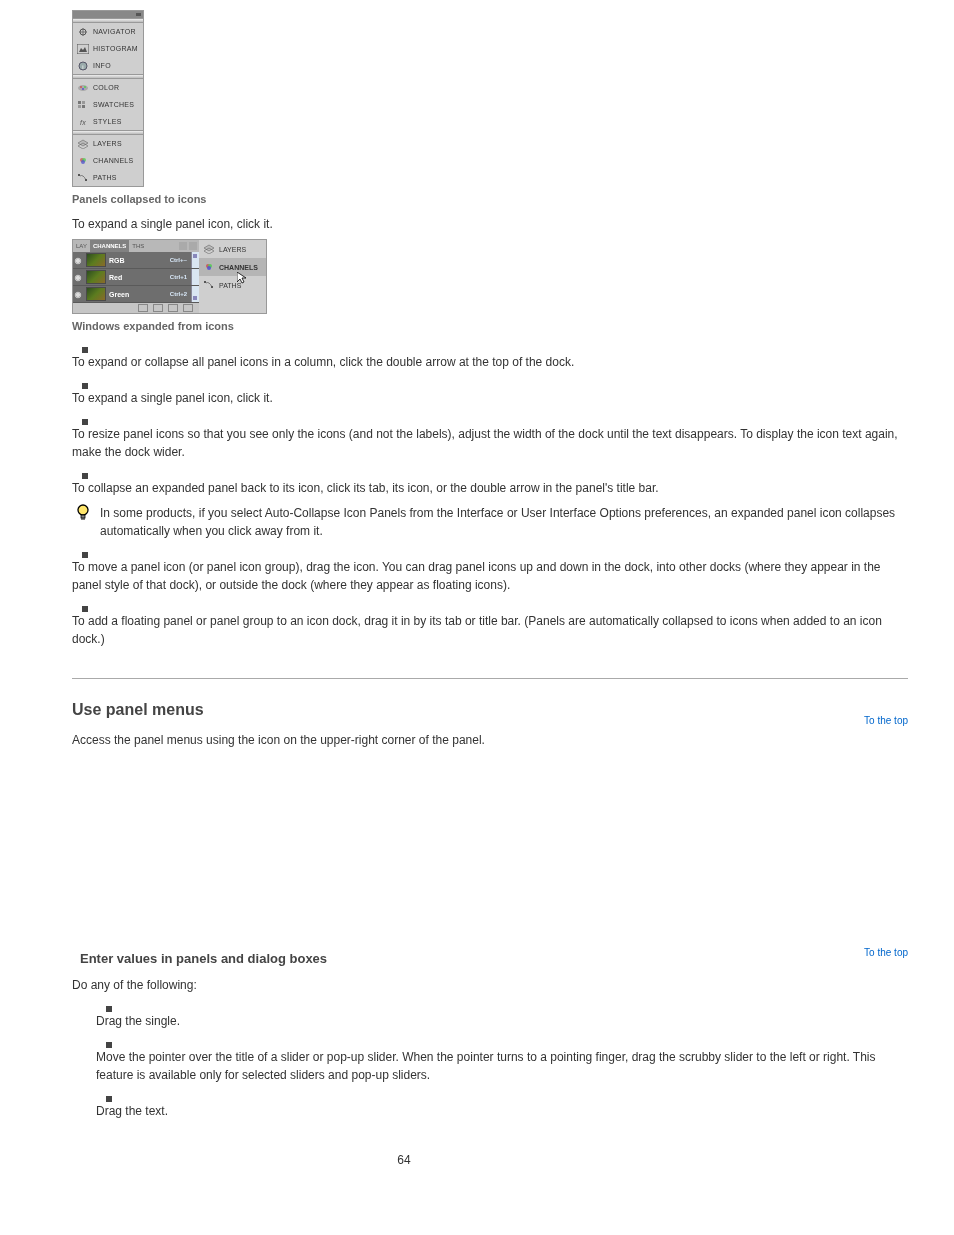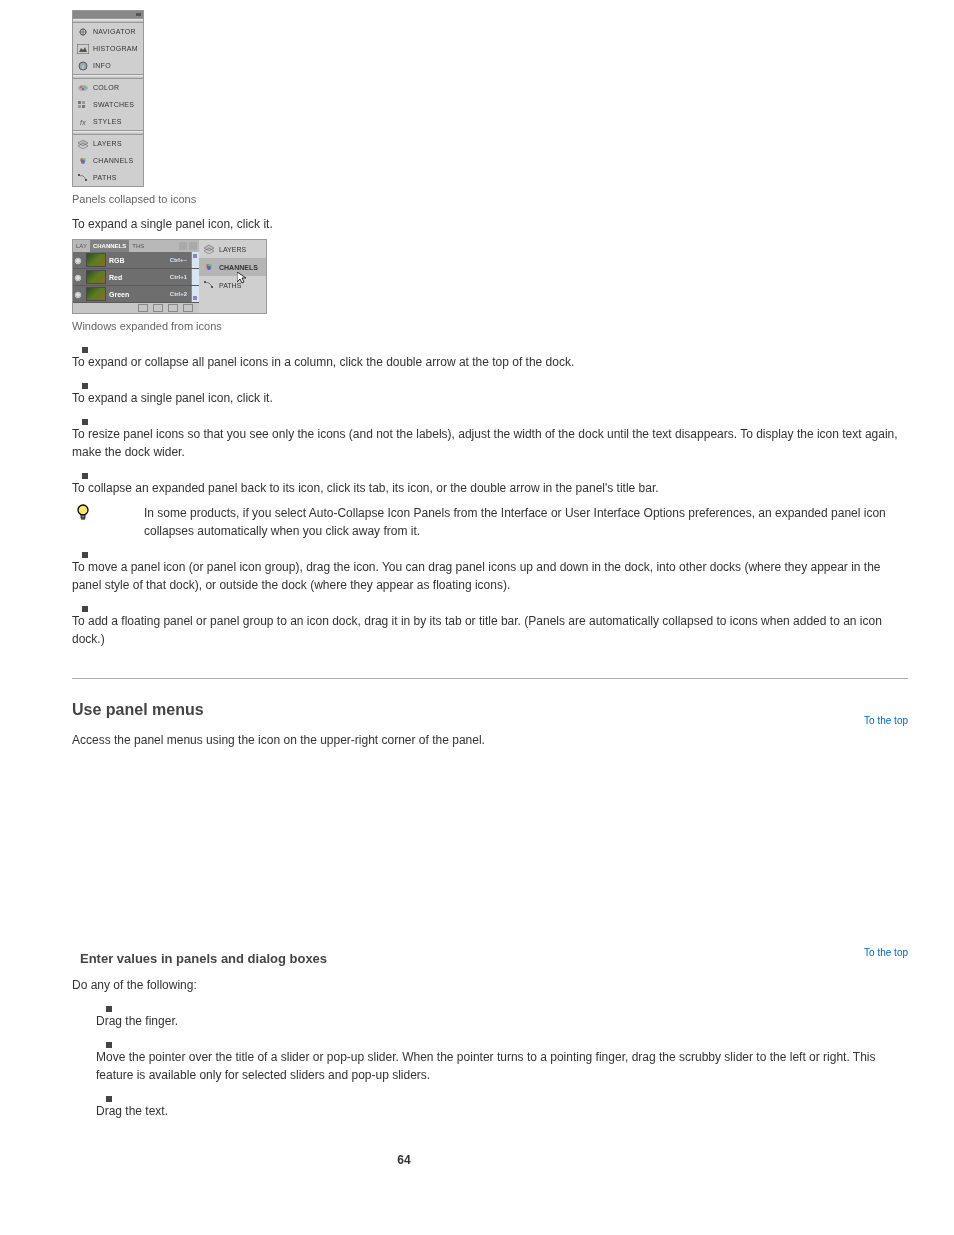--- a/index.html
+++ b/index.html
@@ -22,21 +22,21 @@
     color: #333;
     margin: 4px 0;
   }
   .caption {
     font-size: 11px;
     font-style: italic;
     color: #666;
     margin: 6px 0 10px 0;
   }
   .bold {
-    font-weight: normal;
+    font-weight: bold;
     font-style: normal;
   }
   .list {
     margin: 6px 0;
     padding: 0;
   }
   .list .row {
     display: flex;
     align-items: flex-start;
     margin: 7px 0;
@@ -53,21 +53,20 @@
   .list .txt {
     flex: 1;
     font-size: 12px;
     line-height: 1.5;
     color: #333;
   }
   .tip {
     display: flex;
     align-items: flex-start;
     margin: 6px 0;
-    gap: 44px;
   }
   .tip .txt {
     flex: 1;
     font-size: 12px;
     line-height: 1.5;
     color: #333;
   }
   .bulb {
     width: 14px;
     height: 18px;
@@ -92,21 +91,21 @@
     margin: 18px 0 6px 0;
     padding-left: 8px;
   }
   .page-num {
     position: absolute;
     bottom: 20px;
     left: 0;
     width: 808px;
     text-align: center;
     font-size: 12px;
-    font-weight: bold;
+    font-weight: normal;
     color: #333;
   }
 
   
   .fig1 {
     width: 70px;
     background: #cfcfcf;
     border: 1px solid #999;
     margin-top: 10px;
     font-size: 7px;
@@ -524,21 +523,21 @@
 
   <div style="display:flex;justify-content:space-between;align-items:flex-start;">
     <h3 class="subsect">Enter values in panels and dialog boxes</h3>
     <a class="totop" href="#">To the top</a>
   </div>
 
   <p class="body-text" style="">Do any of the following:</p>
   <div class="list" style="margin-left:24px">
     <div class="row">
       <span class="bullet"></span>
-      <span class="txt">Drag the finger.</span>
+      <span class="txt">Drag the single.</span>
     </div>
     <div class="row">
       <span class="bullet"></span>
       <span class="txt">Move the pointer over the title of a slider or pop-up slider. When the pointer turns to a pointing finger, drag the scrubby slider to the left or right. This feature is available only for selected sliders and pop-up sliders.</span>
     </div>
     <div class="row">
       <span class="bullet"></span>
       <span class="txt">Drag the text.</span>
     </div>
   </div>

